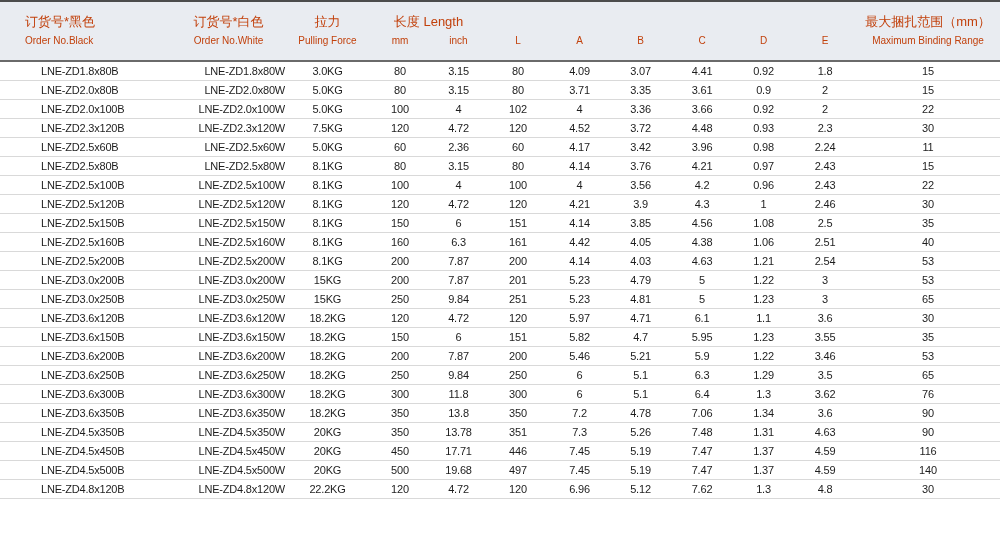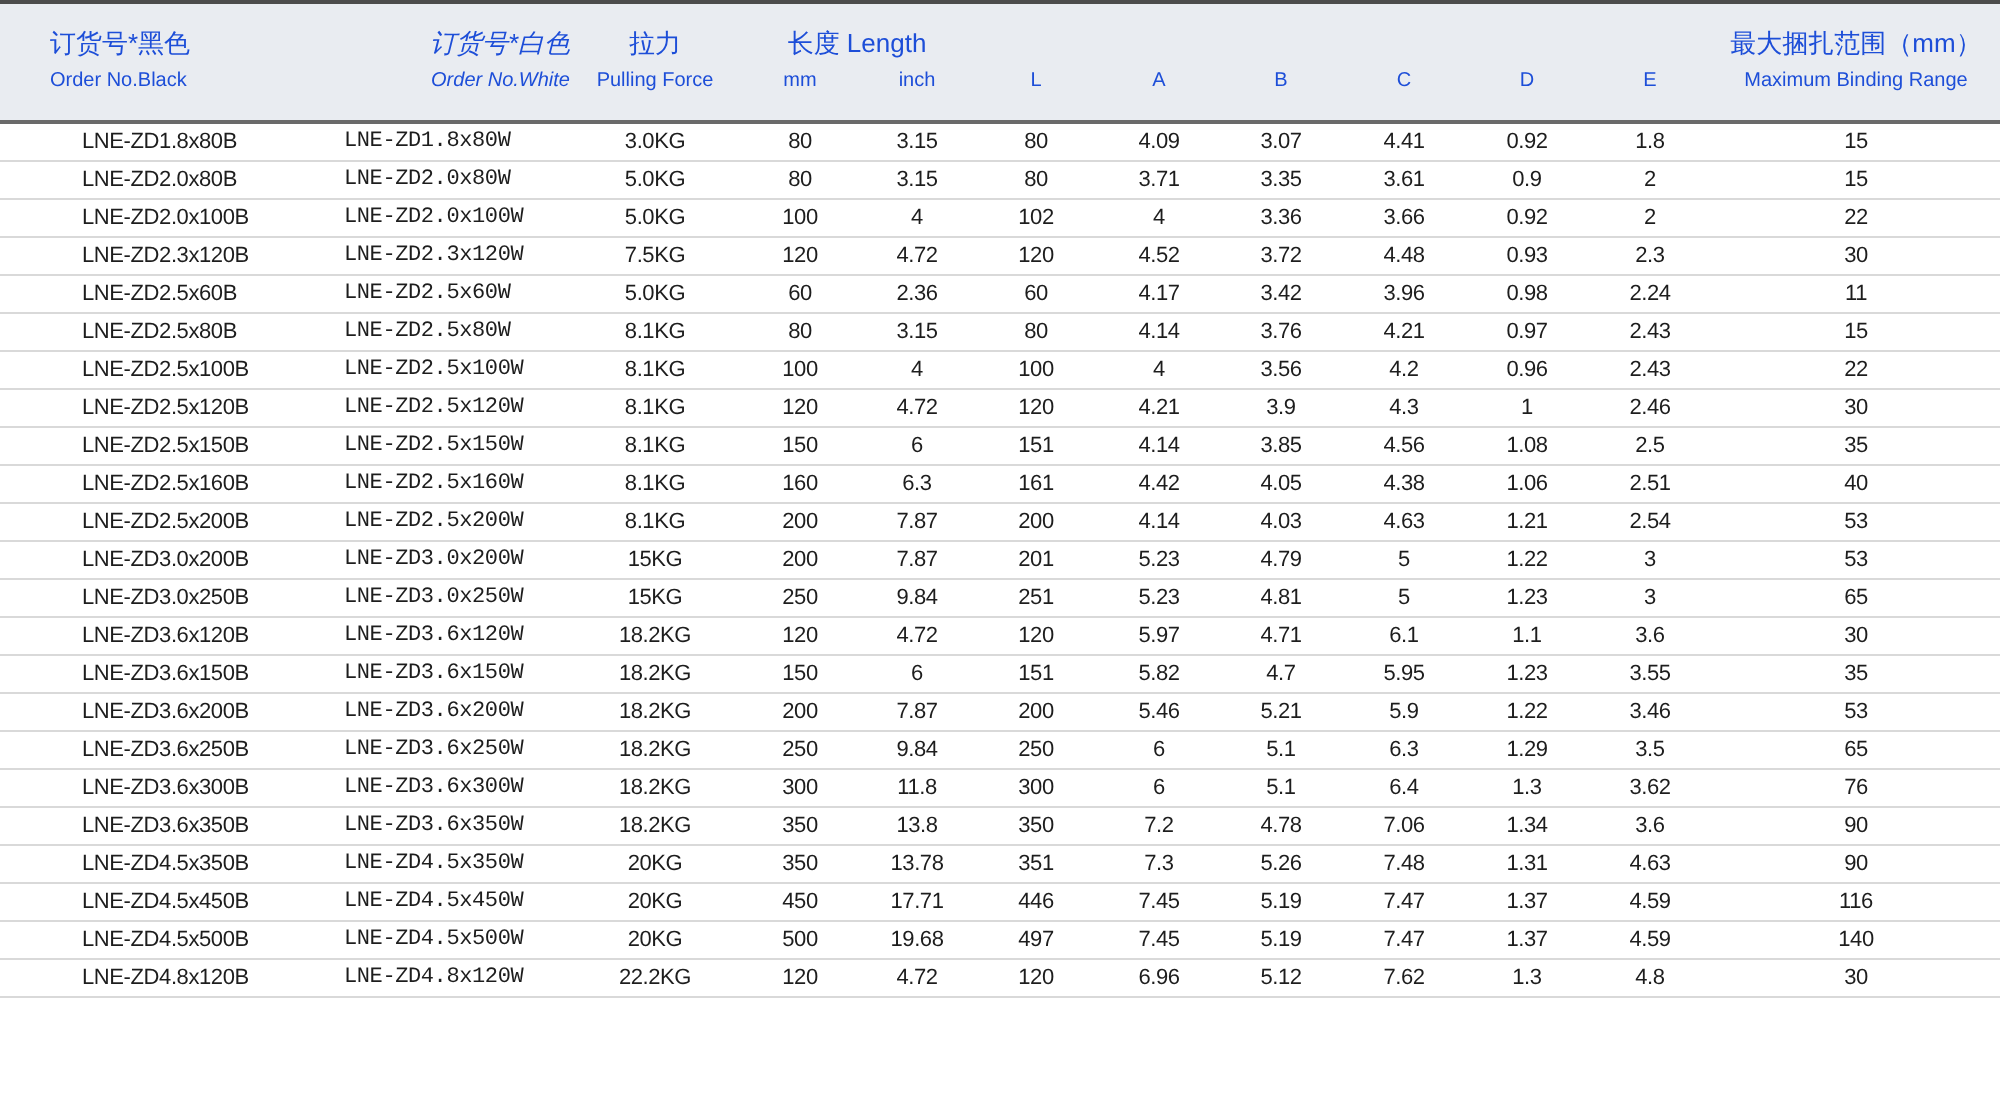--- a/index.html
+++ b/index.html
@@ -20,51 +20,51 @@
   table.spec{
     width:1000px;
     border-collapse:collapse;
     table-layout:fixed;
     border-top:2px solid var(--top-border);
   }
   thead th{
     background:var(--header-bg);
     font-weight:normal;
     text-align:center;
-    color:#1d4ed8;
+    color:#c2410c;
     padding:0;
   }
   thead tr.h1 th{
     height:29px;
     vertical-align:bottom;
     padding-bottom:1px;
     font-size:13px;
   }
   thead tr.h2 th{
     height:25px;
     vertical-align:top;
     padding-top:3px;
     font-size:10px;
     border-bottom:2px solid var(--header-divider);
   }
   th.al{ text-align:left; padding-left:25px; }
-  th.al2{ text-align:right; padding-left:22px;font-style:italic; }
+  th.al2{ text-align:center; padding-left:22px; }
   tbody td{
     height:18px;
     padding:0;
     border-bottom:1px solid var(--row-divider);
     font-size:11px;
     letter-spacing:-0.2px;
     text-align:center;
     color:var(--text);
     white-space:nowrap;
     overflow:hidden;
   }
   tbody td:nth-child(1){ text-align:left; padding-left:41px; }
-  tbody td:nth-child(2){ text-align:left; padding-left:22px;font-family:Liberation Mono, monospace; }
+  tbody td:nth-child(2){ text-align:right; padding-left:22px; }
 </style>
 </head>
 <body>
 
 <table class="spec">
   <colgroup>
     <col style="width:150px">
       <col style="width:135px">
       <col style="width:85px">
     <col style="width:60px">

